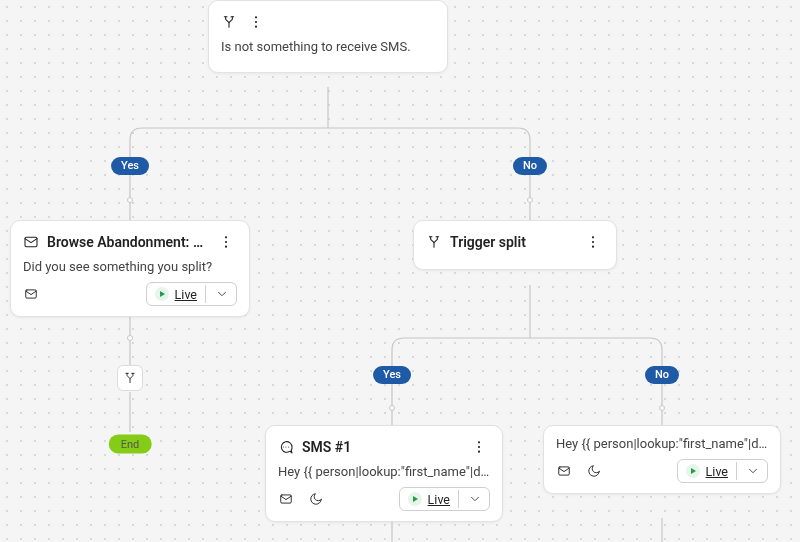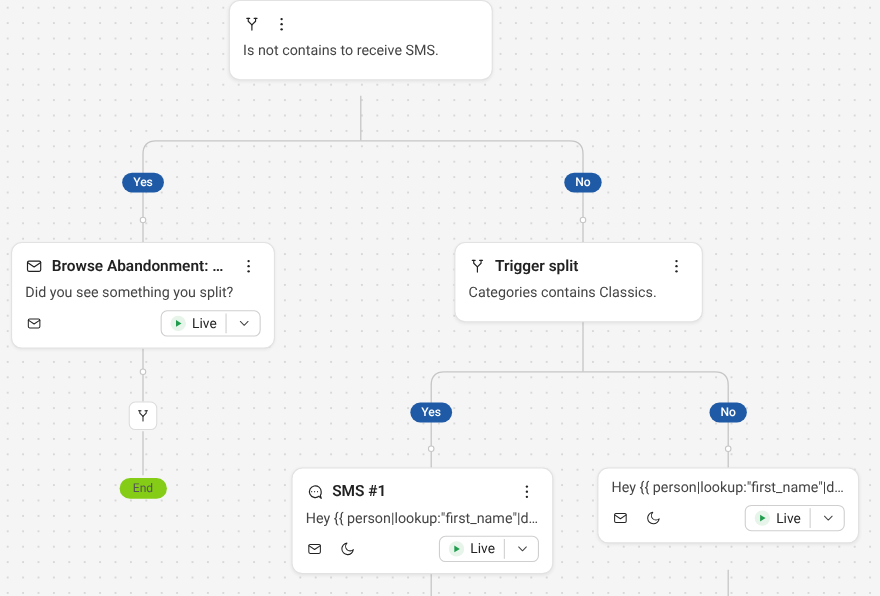--- a/index.html
+++ b/index.html
@@ -40,20 +40,21 @@
   .card .desc {
     font-size: 13px;
     color: #444;
     white-space: nowrap; overflow: hidden; text-overflow: ellipsis;
     margin-bottom: 8px;
   }
   .card .foot {
     display: flex;
     align-items: center;
     gap: 14px;
+    text-decoration: underline;
   }
   .card .foot .spacer { flex: 1; }
 
   .kebab {
     width: 22px; height: 22px;
     display: flex; align-items: center; justify-content: center;
     cursor: pointer;
     color: #222;
     border-radius: 4px;
   }
@@ -169,21 +170,21 @@
         </svg>
     </span>
     <span class="kebab">
       <svg viewBox="0 0 24 24" width="16" height="16">
           <circle cx="12" cy="5" r="1.6" fill="#222"></circle>
           <circle cx="12" cy="12" r="1.6" fill="#222"></circle>
           <circle cx="12" cy="19" r="1.6" fill="#222"></circle>
         </svg>
     </span>
   </div>
-  <div class="desc">Is not contains to receive SMS.</div>
+  <div class="desc">Is not something to receive SMS.</div>
 </div>
 
 <div class="card" style="left:10px; top:220px; width:240px;">
   <div class="card-head">
     <span class="icon">
       <svg viewBox="0 0 24 24">
           <rect x="3" y="5" width="18" height="14" rx="2"></rect>
           <path d="M3 7l9 6 9-6"></path>
         </svg>
     </span>
@@ -224,40 +225,39 @@
         <path d="M7 4v4l5 5v7"></path>
         <path d="M17 4v4l-5 5"></path>
         <path d="M5 4h4"></path>
         <path d="M15 4h4"></path>
       </svg>
   </span>
 </div>
 
 <div class="end-pill" style="left:130px; top:444px;">End</div>
 
-<div class="card" style="left:413px; top:220px; width:226px;">
+<div class="card" style="left:413px; top:220px; width:204px;">
   <div class="card-head">
     <span class="icon">
       <svg viewBox="0 0 24 24">
           <path d="M7 4v4l5 5v7"></path>
           <path d="M17 4v4l-5 5"></path>
           <path d="M5 4h4"></path>
           <path d="M15 4h4"></path>
         </svg>
     </span>
     <span class="title">Trigger split</span>
     <span class="kebab">
       <svg viewBox="0 0 24 24" width="16" height="16">
           <circle cx="12" cy="5" r="1.6" fill="#222"></circle>
           <circle cx="12" cy="12" r="1.6" fill="#222"></circle>
           <circle cx="12" cy="19" r="1.6" fill="#222"></circle>
         </svg>
     </span>
   </div>
-  <div class="desc">Categories contains Classics.</div>
 </div>
 
 <div class="card" style="left:265px; top:425px; width:238px;">
   <div class="card-head">
     <span class="icon">
       <svg viewBox="0 0 24 24">
           <path d="M21 12a8 8 0 1 0-3.1 6.3L21 21l-1.2-3.8A7.9 7.9 0 0 0 21 12z"></path>
           <path d="M8 12h.01M12 12h.01M16 12h.01"></path>
         </svg>
     </span>

